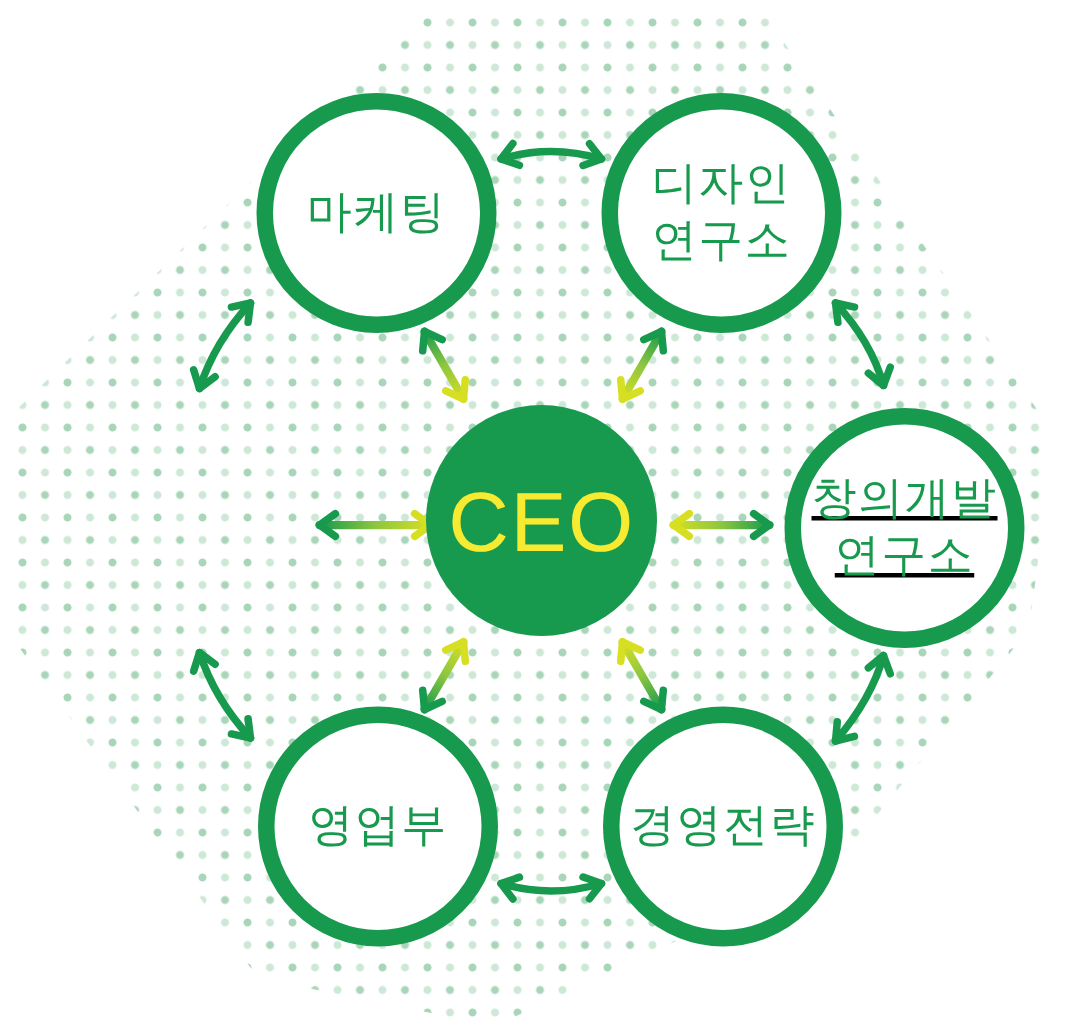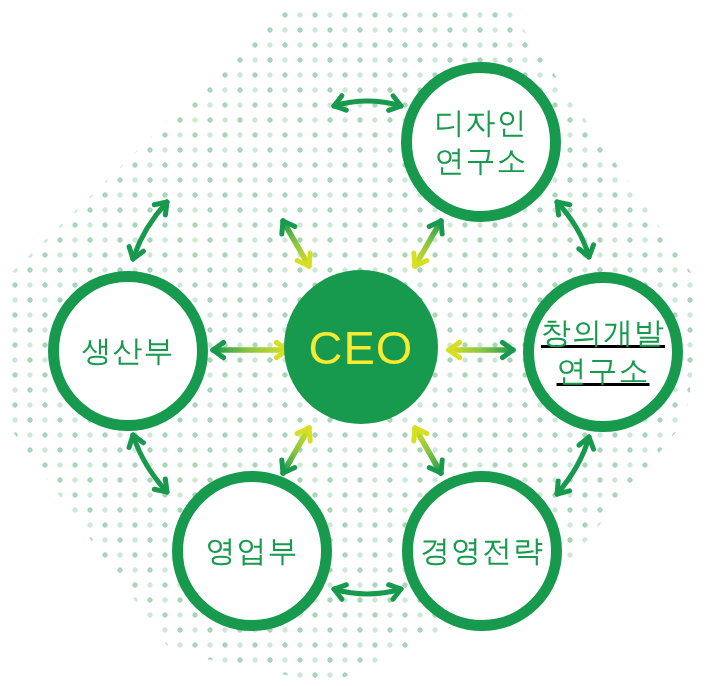--- a/index.html
+++ b/index.html
@@ -31,21 +31,21 @@
   }
   .outer .lbl{
     color:var(--green);font-size:30px;line-height:38px;letter-spacing:1px;
     white-space:pre-line;
   }
   .ceo{
     width:154px;height:154px;background:var(--green);
     left:284px;top:270px;
   }
   .ceo .lbl{
-    color:var(--ceo-yellow);font-size:47px;letter-spacing:1px;
+    color:var(--ceo-yellow);font-size:56px;letter-spacing:1px;
   }
   .node-marketing   {left:171px;top:62px;}
   .node-design-lab  {left:401px;top:62px;}
   .node-creative-lab{left:523px;top:272px;text-decoration:underline;}
   .node-strategy    {left:402px;top:471px;}
   .node-sales       {left:172px;top:471px;}
   .node-production  {left:48px; top:271px;}
 </style>
 </head>
 <body>
@@ -141,34 +141,34 @@
         <path d="M 294.8 467.6 L 283 473 L 281.8 460.1" fill="none" stroke="#189a4e" stroke-width="5" stroke-linecap="round" stroke-linejoin="round"></path>
         <path d="M 297.2 433.4 L 309 428 L 310.2 440.9" fill="none" stroke="#d7df23" stroke-width="5" stroke-linecap="round" stroke-linejoin="round"></path>
       </g>
       <g>
         <path d="M 213 350 L 287 350" fill="none" stroke="url(#hubgrad5)" stroke-width="5.5" stroke-linecap="round"></path>
         <path d="M 223.6 357.6 L 213 350 L 223.6 342.4" fill="none" stroke="#189a4e" stroke-width="5" stroke-linecap="round" stroke-linejoin="round"></path>
         <path d="M 276.4 342.4 L 287 350 L 276.4 357.6" fill="none" stroke="#d7df23" stroke-width="5" stroke-linecap="round" stroke-linejoin="round"></path>
       </g>
     </svg>
 
+  <div class="node outer node-marketing">
+    <span class="lbl">마케팅</span>
+  </div>
   <div class="node outer node-design-lab">
     <span class="lbl">디자인
 연구소</span>
   </div>
   <div class="node outer node-creative-lab">
     <span class="lbl">창의개발
 연구소</span>
   </div>
   <div class="node outer node-sales">
     <span class="lbl">영업부</span>
   </div>
   <div class="node outer node-strategy">
     <span class="lbl">경영전략</span>
   </div>
-  <div class="node outer node-production">
-    <span class="lbl">생산부</span>
-  </div>
 
   <div class="node ceo">
     <span class="lbl">CEO</span>
   </div>
 </div>
 
 </body></html>

